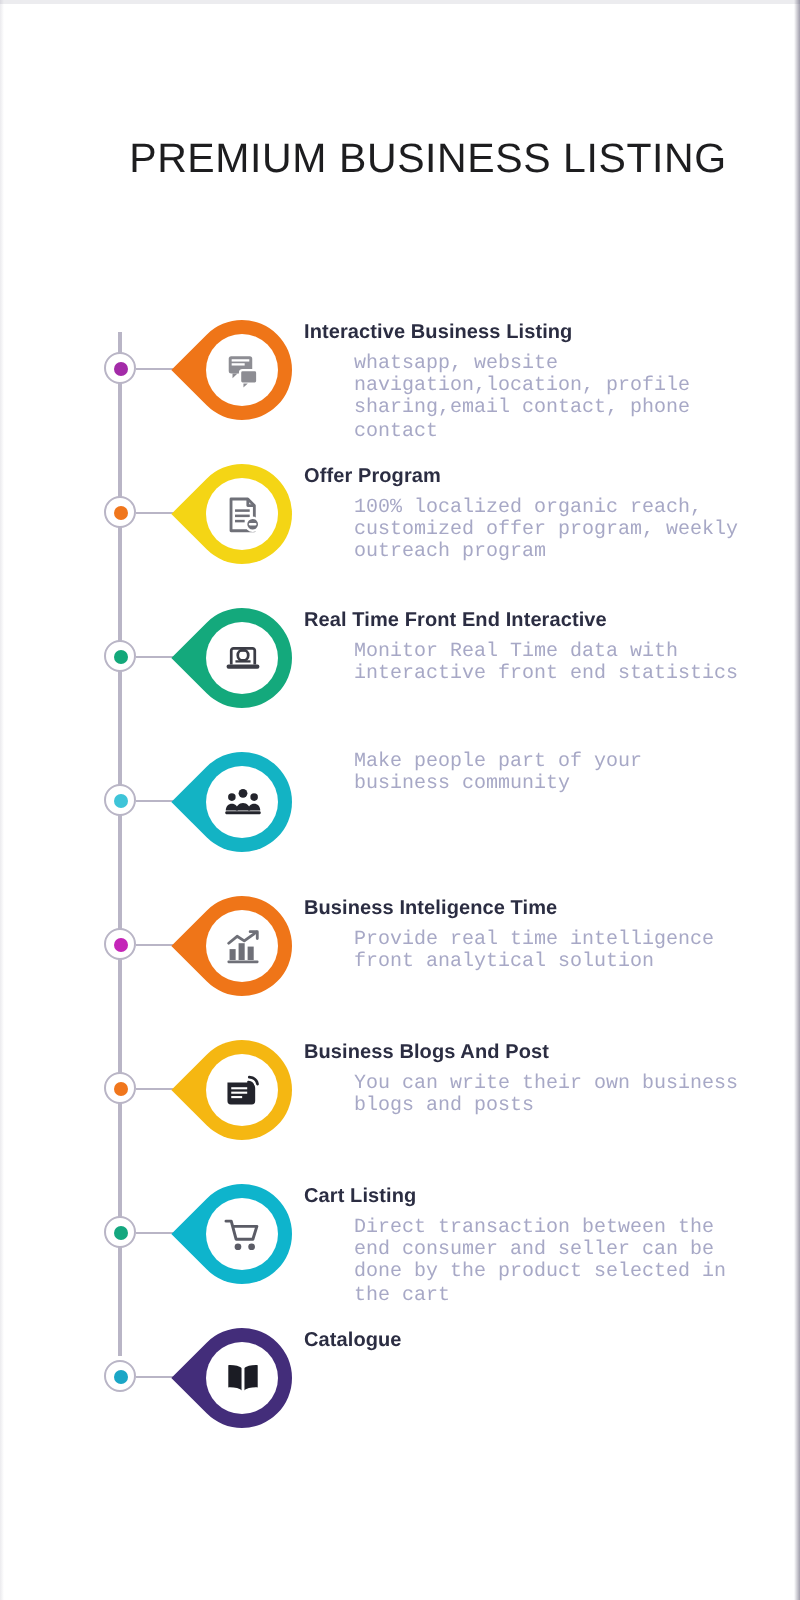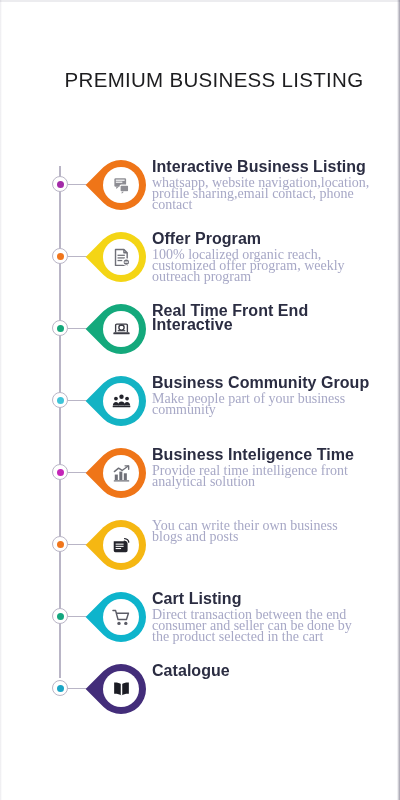--- a/index.html
+++ b/index.html
@@ -154,33 +154,34 @@
   }
   .tl-marker-core svg { display: block; }
 
   .tl-text {
     position: absolute;
     left: 152px;
     top: -6px;
     width: 218px;
   }
   .tl-title {
-    font-size: 16px;
+    font-size: 10px;
     font-weight: bold;
     color: #2b2d42;
     letter-spacing: 0.05px;
     line-height: 14px;
     margin-bottom: 3px;
     font-family: "Liberation Sans", sans-serif;
   }
   .tl-desc {
-    font-size: 14px;
+    font-size: 10px;
     color: #a7a8c6;
     line-height: 11.2px;
-    font-family: Liberation Serif, serif;
+    font-family: Liberation Mono, monospace;
+    margin-left: 25px;
   }
 </style>
 </head>
 <body>
 
 <div id="page">
 
   <div id="edge-top"></div>
   <div id="edge-left"></div>
   <div id="edge-right"></div>
@@ -252,20 +253,21 @@
               <path d="M4.4 12.6 V6.0 a1.1 1.1 0 0 1 1.1 -1.1 h9.0 a1.1 1.1 0 0 1 1.1 1.1 v6.6" fill="none" stroke="#3c3d46" stroke-width="1.3"></path>
               <rect x="2.2" y="12.6" width="15.6" height="2.0" rx="0.9" fill="#3c3d46"></rect>
               <circle cx="10.0" cy="8.2" r="2.5" fill="none" stroke="#3c3d46" stroke-width="1.3"></circle>
               <path d="M10.0 5.0 l1.5 1.6 h-3.0 z" fill="#3c3d46"></path>
               <rect x="6.4" y="10.6" width="7.2" height="1.1" fill="#3c3d46"></rect>
             </svg>
           </div>
         </div>
         <div class="tl-text">
           <div class="tl-title">Real Time Front End Interactive</div>
+          <div class="tl-desc">Monitor Real Time data with interactive front end statistics</div>
         </div>
       </div>
       <div class="tl-item" style="top: 242px;">
         <div class="tl-dot-wrap">
           <div class="tl-dot-outer"></div>
           <div class="tl-dot-inner" style="background: rgb(62, 196, 216);"></div>
         </div>
         <div class="tl-connector"></div>
         <div class="tl-marker">
           <div class="tl-marker-pin" style="background: rgb(19, 179, 196);"></div>
@@ -275,21 +277,20 @@
               <path d="M6.6 13.6 c0-2.1 1.5-3.6 3.4-3.6 s3.4 1.5 3.4 3.6 z" fill="#23242c"></path>
               <circle cx="4.7" cy="7.2" r="1.8" fill="#23242c"></circle>
               <path d="M1.8 13.6 c0-1.9 1.3-3.2 2.9-3.2 s2.9 1.3 2.9 3.2 z" fill="#23242c"></path>
               <circle cx="15.3" cy="7.2" r="1.8" fill="#23242c"></circle>
               <path d="M12.4 13.6 c0-1.9 1.3-3.2 2.9-3.2 s2.9 1.3 2.9 3.2 z" fill="#23242c"></path>
               <rect x="1.6" y="13.9" width="16.8" height="1.5" rx="0.5" fill="#23242c"></rect>
             </svg>
           </div>
         </div>
         <div class="tl-text">
-          <div class="tl-title">Business Community Group</div>
           <div class="tl-desc">Make people part of your business community</div>
         </div>
       </div>
       <div class="tl-item" style="top: 314px;">
         <div class="tl-dot-wrap">
           <div class="tl-dot-outer"></div>
           <div class="tl-dot-inner" style="background: rgb(196, 37, 184);"></div>
         </div>
         <div class="tl-connector"></div>
         <div class="tl-marker">
@@ -323,20 +324,21 @@
               <path d="M2.6 6.0 h10.6 a2.6 2.6 0 0 1 2.6 2.6 v6.2 a1.6 1.6 0 0 1 -1.6 1.6 h-10.0 a1.6 1.6 0 0 1 -1.6 -1.6 z" fill="#23242c"></path>
               <rect x="4.4" y="8.2" width="7.6" height="1.0" fill="#ffffff"></rect>
               <rect x="4.4" y="10.3" width="7.6" height="1.0" fill="#ffffff"></rect>
               <rect x="4.4" y="12.4" width="5.2" height="1.0" fill="#ffffff"></rect>
               <path d="M13.0 3.4 c2.2 0.2 3.6 1.4 3.9 3.3" fill="none" stroke="#23242c" stroke-width="1.3" stroke-linecap="round"></path>
               <path d="M12.6 5.8 c1.2 0.1 2.0 0.8 2.2 1.9" fill="none" stroke="#23242c" stroke-width="1.3" stroke-linecap="round"></path>
             </svg>
           </div>
         </div>
         <div class="tl-text">
+          <div class="tl-title">Business Blogs And Post</div>
           <div class="tl-desc">You can write their own business blogs and posts</div>
         </div>
       </div>
       <div class="tl-item" style="top: 458px;">
         <div class="tl-dot-wrap">
           <div class="tl-dot-outer"></div>
           <div class="tl-dot-inner" style="background: rgb(20, 167, 127);"></div>
         </div>
         <div class="tl-connector"></div>
         <div class="tl-marker">

